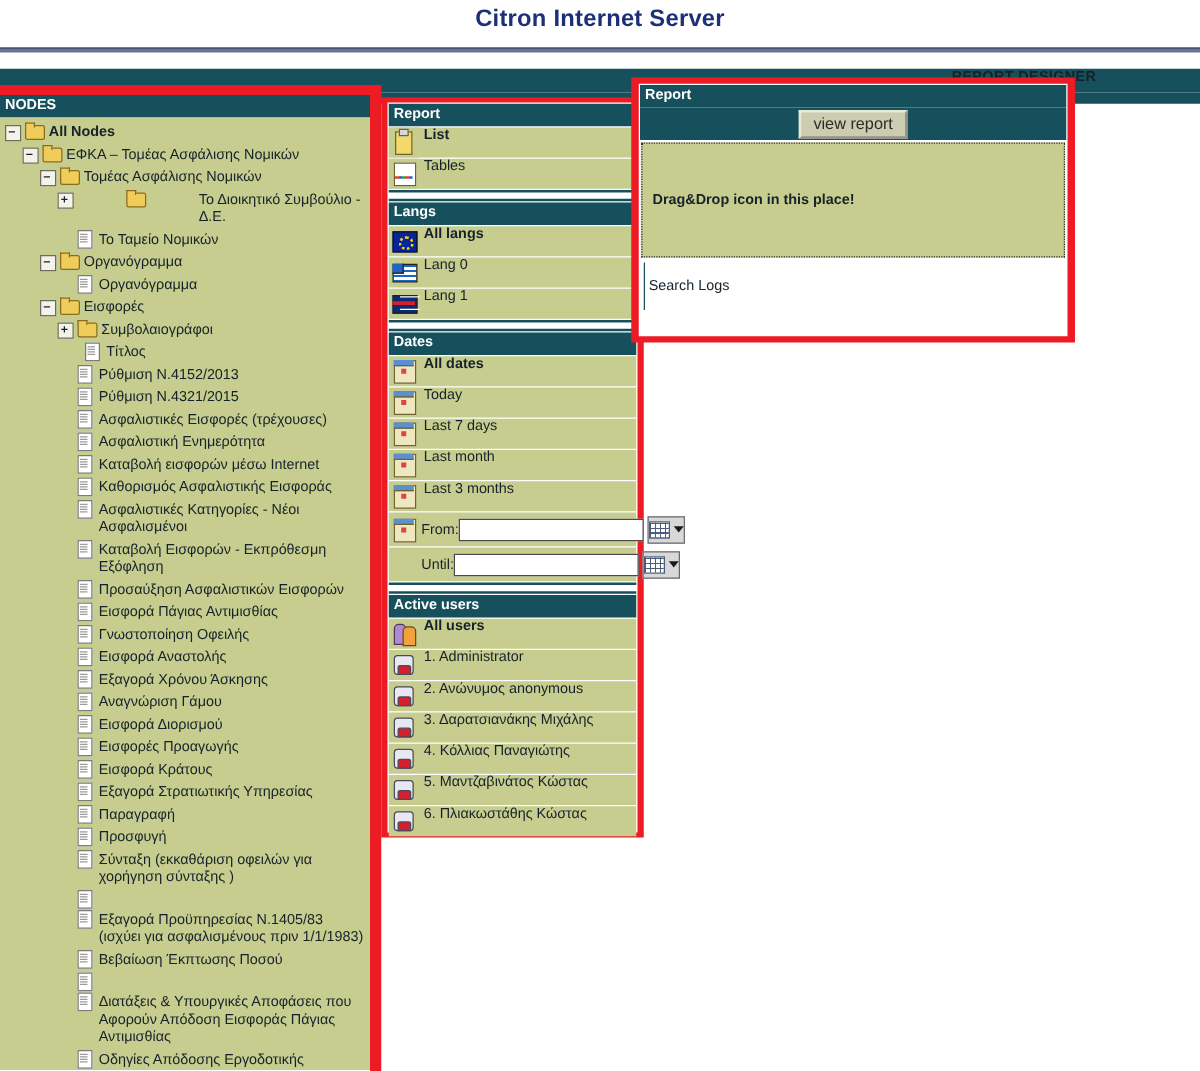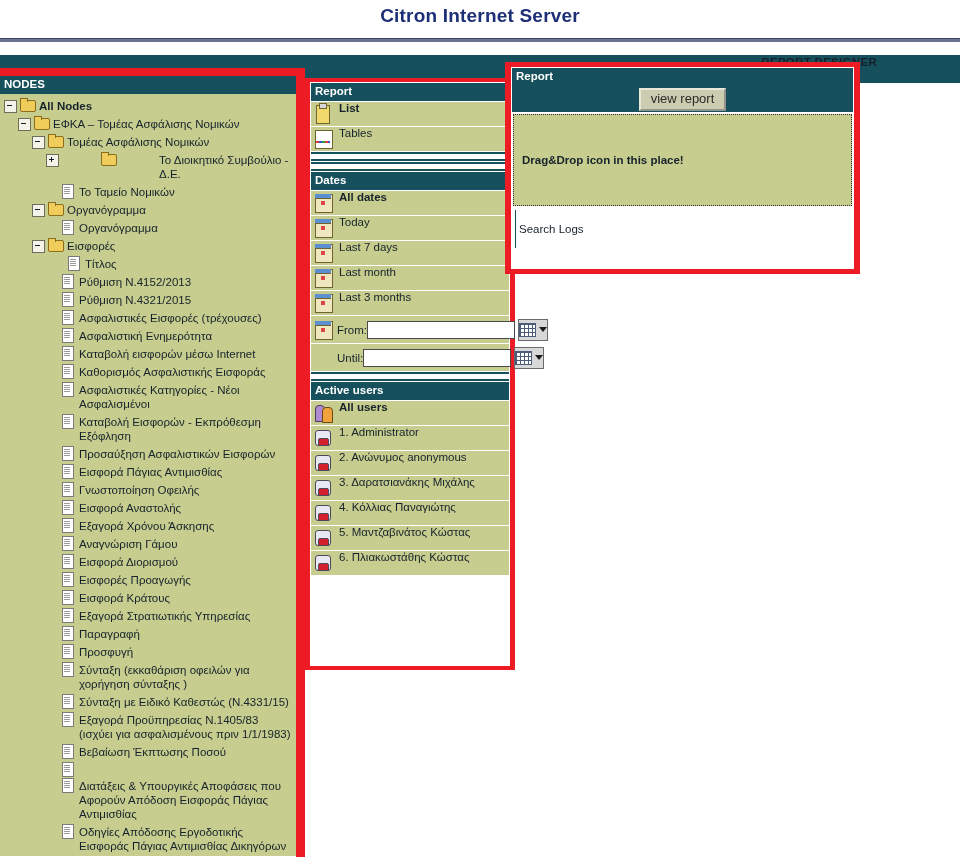--- a/index.html
+++ b/index.html
@@ -205,20 +205,25 @@
         <div class="tnode" style="padding-left: 46px;">
           <div class="spacer"></div>
           <div class="ico page"></div>
           <div class="txt">Οργανόγραμμα</div>
         </div>
         <div class="tnode" style="padding-left: 32px;">
           <div class="expander"></div>
           <div class="ico folder"></div>
           <div class="txt">Εισφορές</div>
         </div>
+        <div class="tnode" style="padding-left: 46px;">
+          <div class="expander plus"></div>
+          <div class="ico folder"></div>
+          <div class="txt">Συμβολαιογράφοι</div>
+        </div>
         <div class="tnode" style="padding-left: 52px;">
           <div class="spacer"></div>
           <div class="ico page"></div>
           <div class="txt">Τίτλος</div>
         </div>
         <div class="tnode" style="padding-left: 46px;">
           <div class="spacer"></div>
           <div class="ico page"></div>
           <div class="txt">Ρύθμιση Ν.4152/2013</div>
         </div>
@@ -318,21 +323,20 @@
           <div class="txt">Προσφυγή</div>
         </div>
         <div class="tnode" style="padding-left: 46px;">
           <div class="spacer"></div>
           <div class="ico page"></div>
           <div class="txt">Σύνταξη (εκκαθάριση οφειλών για χορήγηση σύνταξης )</div>
         </div>
         <div class="tnode" style="padding-left: 46px;">
           <div class="spacer"></div>
           <div class="ico page"></div>
-          <div class="txt">Σύνταξη με Ειδικό Καθεστώς (Ν.4331/15)</div>
         </div>
         <div class="tnode" style="padding-left: 46px;">
           <div class="spacer"></div>
           <div class="ico page"></div>
           <div class="txt">Εξαγορά Προϋπηρεσίας Ν.1405/83 (ισχύει για ασφαλισμένους πριν 1/1/1983)</div>
         </div>
         <div class="tnode" style="padding-left: 46px;">
           <div class="spacer"></div>
           <div class="ico page"></div>
           <div class="txt">Βεβαίωση Έκπτωσης Ποσού</div>
@@ -366,20 +370,37 @@
             <div class="rlabel">List</div>
           </div>
           <div class="row">
             <div class="rico ic-chart"></div>
             <div class="rlabel">Tables</div>
           </div>
         </div>
     </div>
     <div class="group-sep"></div>
 
+    <div class="group">
+      <div class="panel-title">Langs</div>
+      <div id="langs-rows">
+          <div class="row first">
+            <div class="rico ic-eu"></div>
+            <div class="rlabel">All langs</div>
+          </div>
+          <div class="row">
+            <div class="rico ic-gr"></div>
+            <div class="rlabel">Lang 0</div>
+          </div>
+          <div class="row">
+            <div class="rico ic-uk"></div>
+            <div class="rlabel">Lang 1</div>
+          </div>
+        </div>
+    </div>
     <div class="group-sep"></div>
 
     <div class="group">
       <div class="panel-title">Dates</div>
       <div id="dates-rows">
           <div class="row first">
             <div class="rico ic-cal">
               <div class="dot"></div>
             </div>
             <div class="rlabel">All dates</div>

